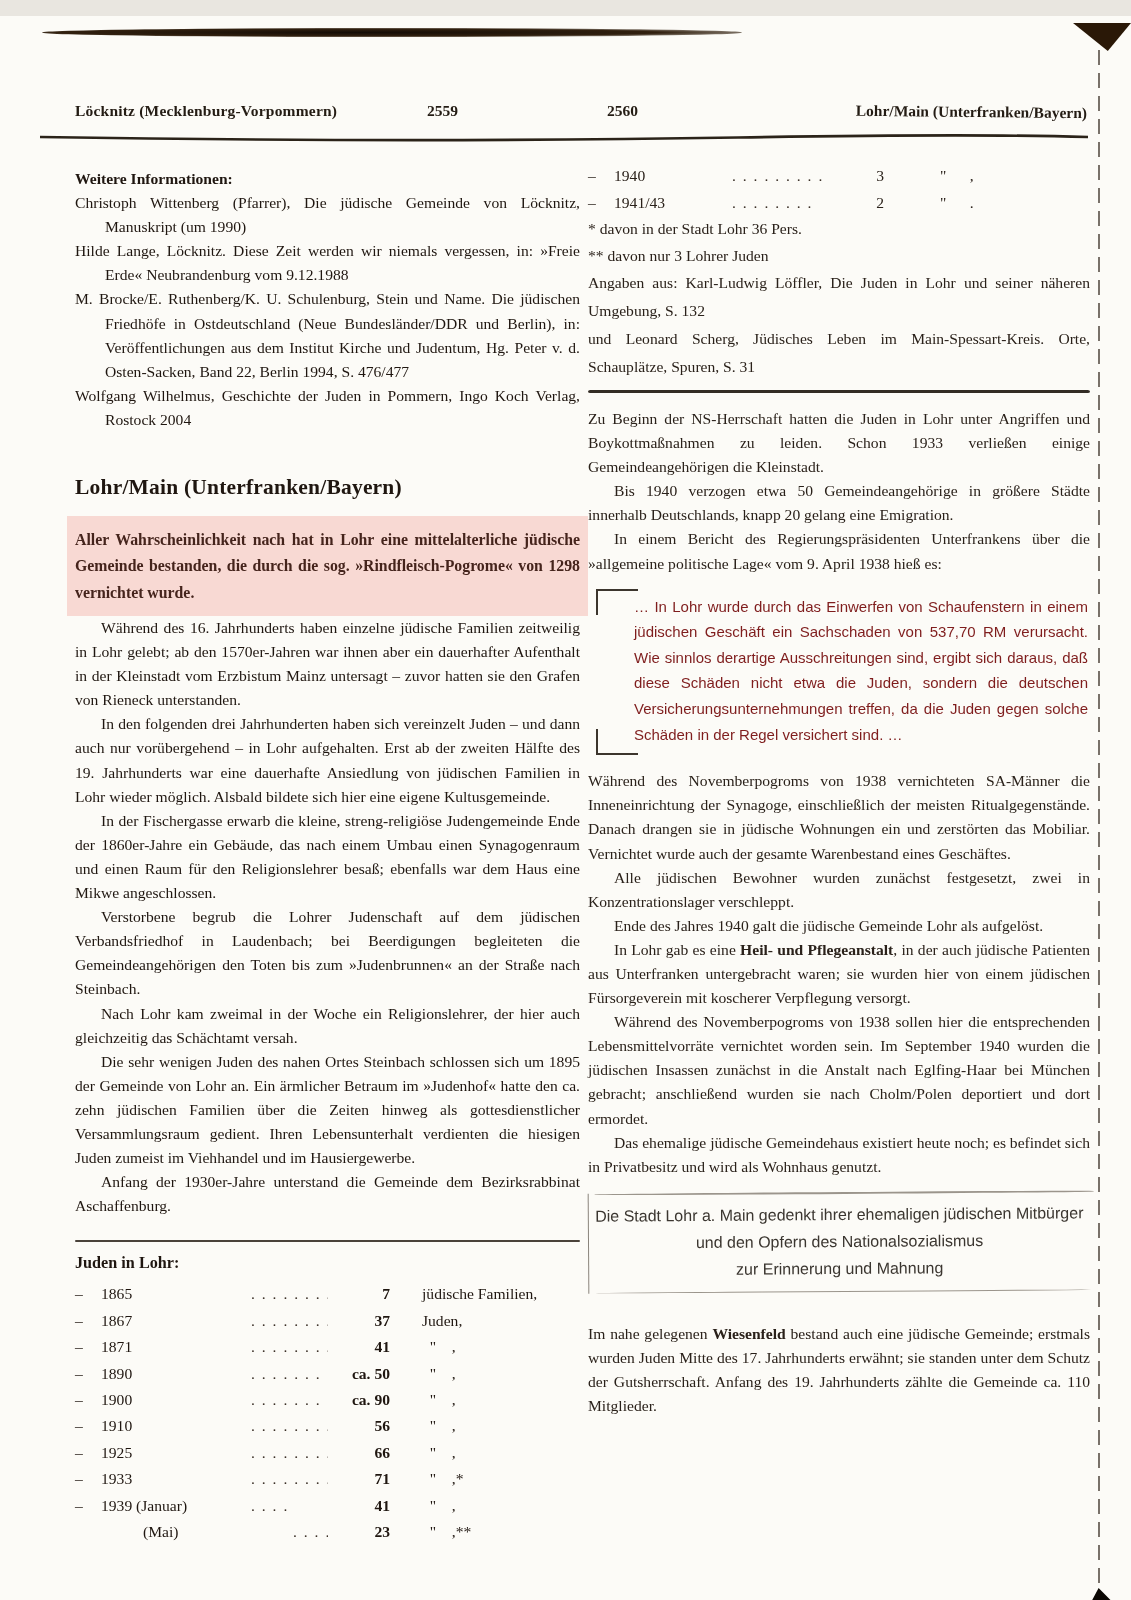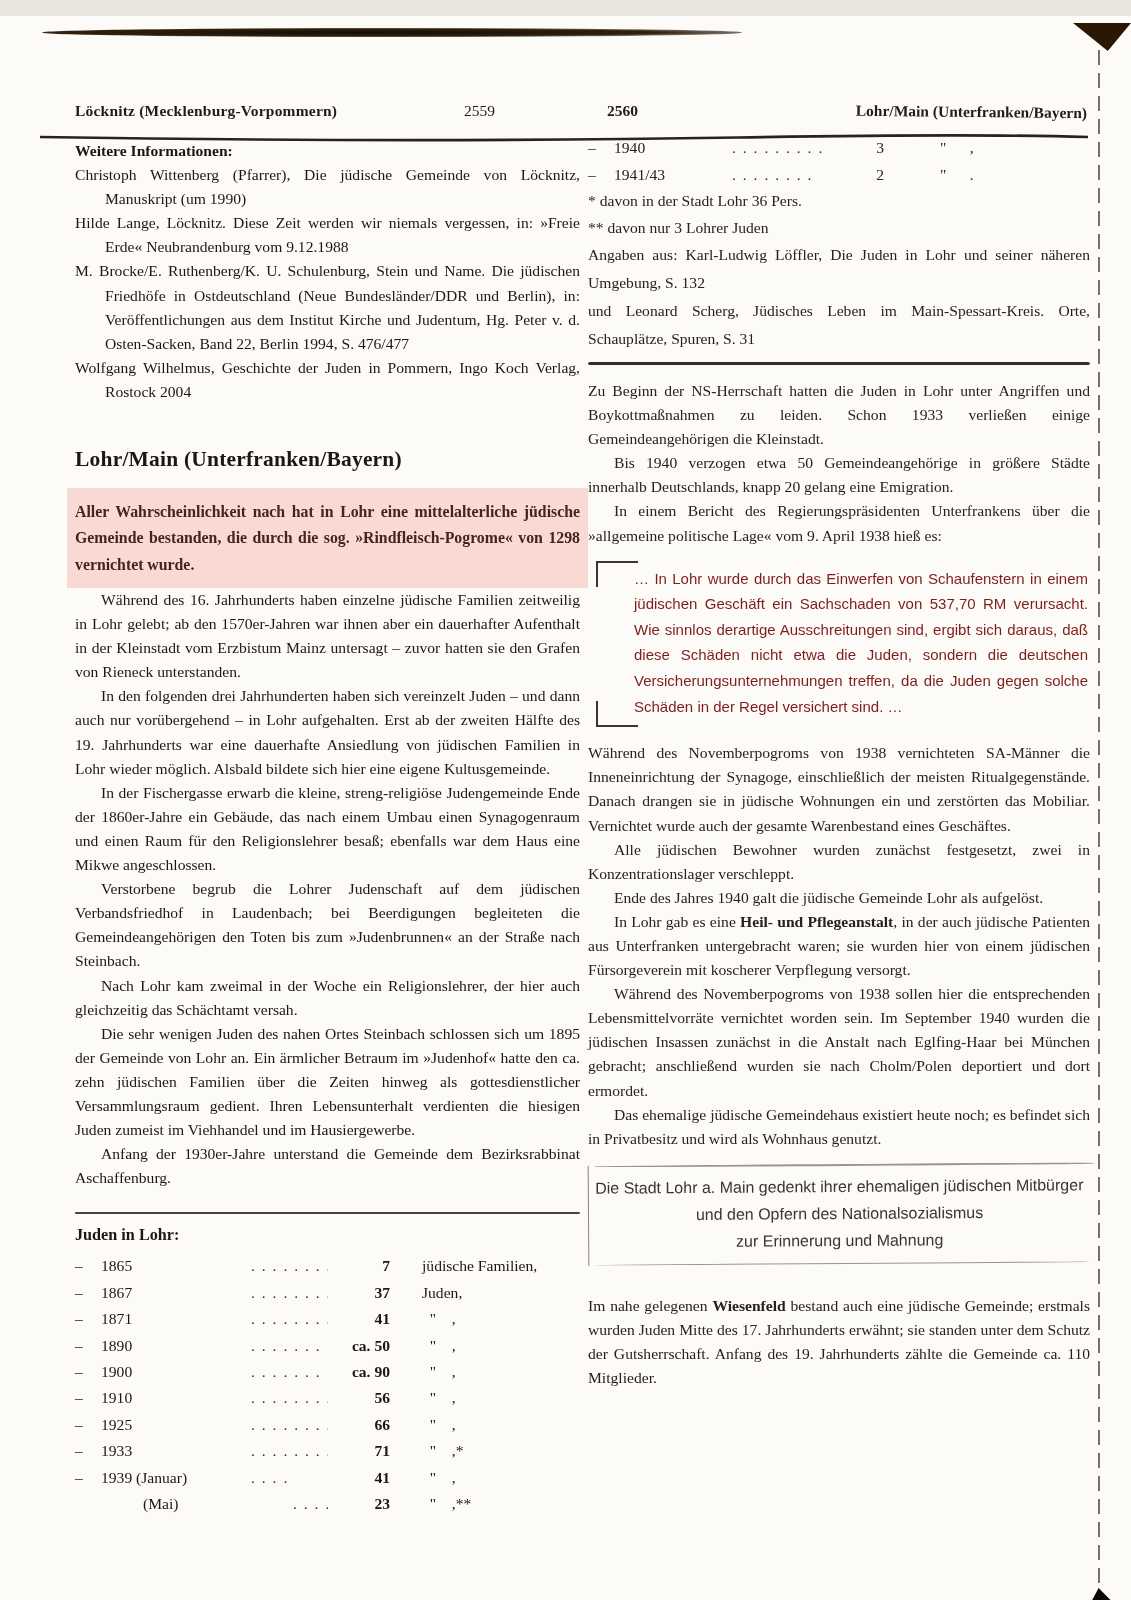--- a/index.html
+++ b/index.html
@@ -29,28 +29,28 @@
   .corner-tri-bottom {
     position:absolute; right:0; bottom:0; width:72px; height:28px; background:#0b0703;
     clip-path:polygon(55% 0, 78% 60%, 100% 78%, 100% 100%, 0 100%, 38% 82%);
   }
   
   .hdr {
     position:absolute; left:75px; top:86px; width:1012px;
     display:flex; align-items:baseline; font-size:15.5px; font-weight:bold;
   }
   .hdr-left-title { width:352px; letter-spacing:.2px; }
-  .hdr-pno-left { width:105px; text-align:center; font-weight:normal; }
+  .hdr-pno-left { width:105px; text-align:left; font-weight:bold; }
   .hdr-pno-right { margin-left:75px; width:60px; font-weight:bold; }
   .hdr-right-title { flex:1; text-align:right; transform:rotate(.6deg); }
   .hdr-rule {
     position:absolute; left:38px; top:117px; width:1052px; height:9px;
   }
   
-  .col { position:absolute; top:118px; font-size:15.6px; line-height:24.1px; }
+  .col { position:absolute; top:146px; font-size:15.6px; line-height:24.1px; }
   .col-left  { left:75px;  width:505px; color:#1f1610; }
   .col-right { left:588px; width:502px; color:#2a211a; }
   p { margin:0; text-align:justify; }
   .indent { text-indent:26px; }
   .hang { padding-left:30px; text-indent:-30px; }
   b, .bold { font-weight:bold; }
   .info-heading { font-weight:bold; margin-top:5px; text-align:left; }
   .section-heading {
     font-size:21.5px; font-weight:bold; margin-top:43px; letter-spacing:.2px; text-align:left;
   }

